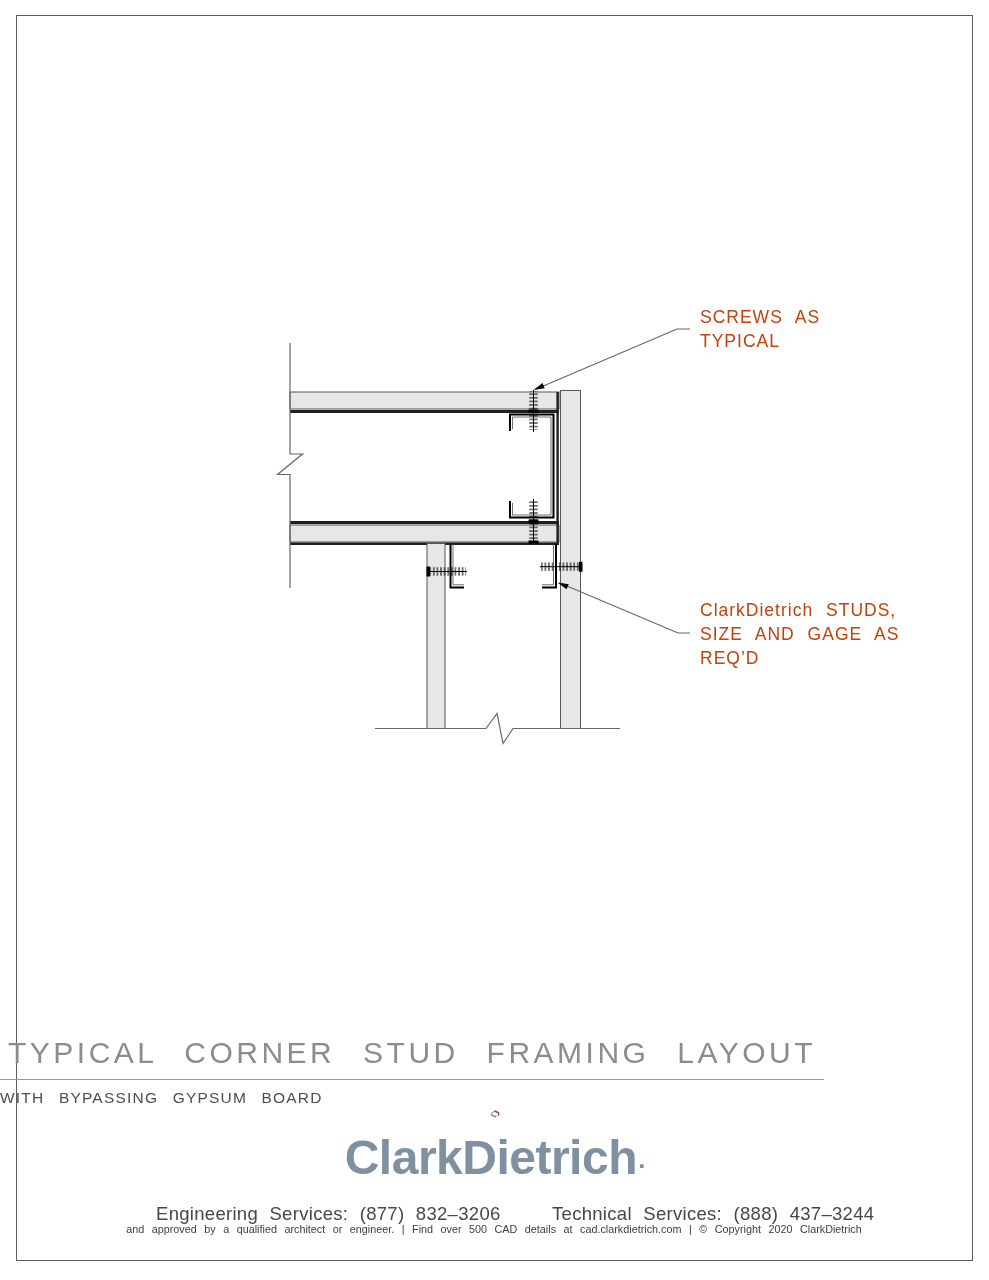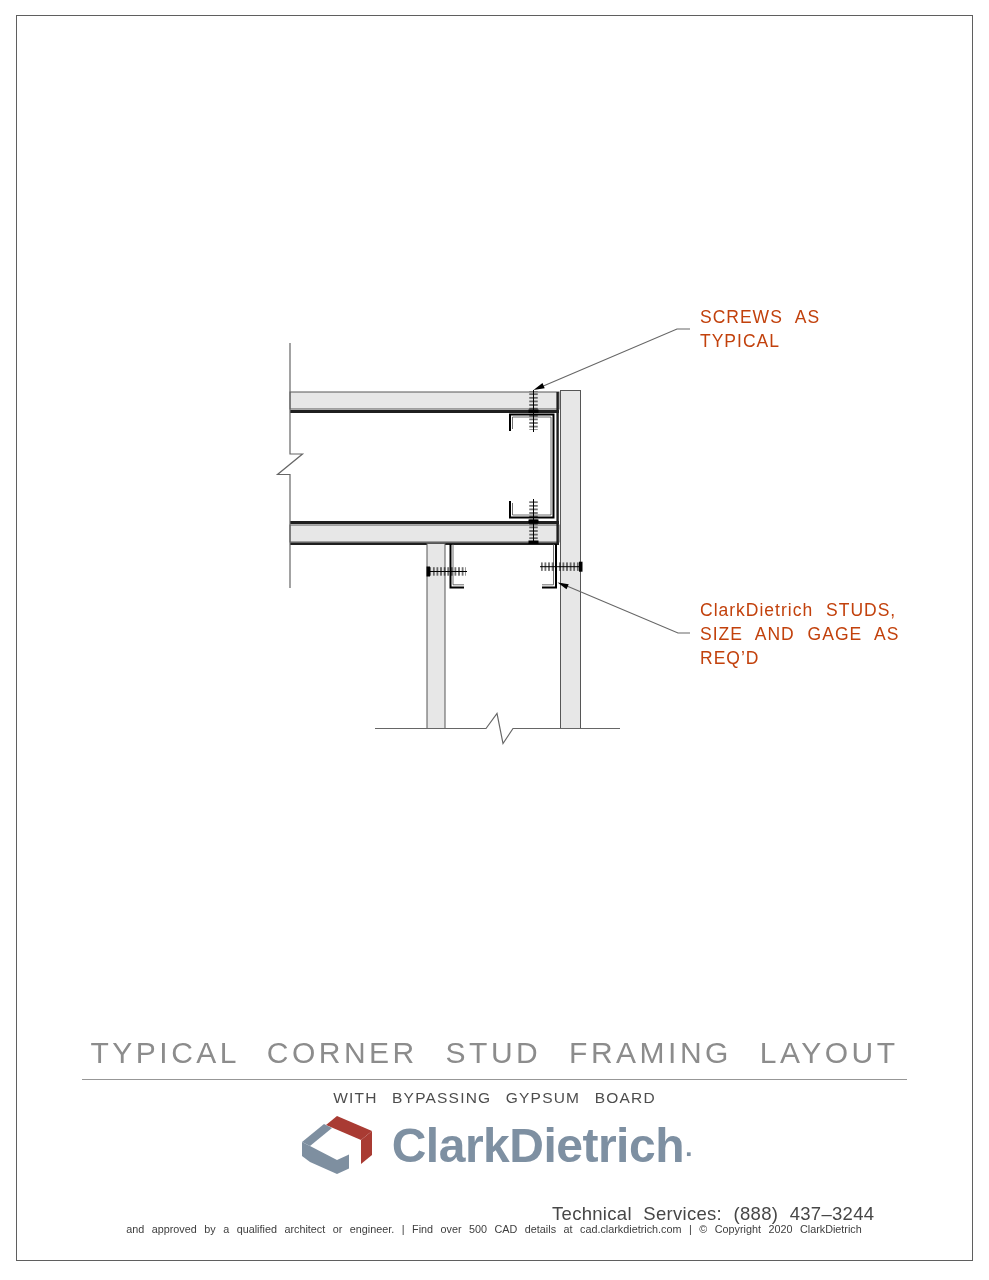--- a/index.html
+++ b/index.html
@@ -11,32 +11,32 @@
     position:absolute;left:16px;top:15px;width:957px;height:1246px;
     border:1px solid #5f5f5f;box-sizing:border-box;
   }
   svg.linework{position:absolute;left:0;top:0;}
   .cad-note{
     position:absolute;color:#c2410c;font-size:17.5px;line-height:23.5px;
     letter-spacing:1px;word-spacing:7px;white-space:nowrap;
   }
   .note-screws{left:700px;top:306px;}
   .note-studs{left:700px;top:598px;line-height:24px;}
-  .title-block{position:absolute;left:0;top:1036px;width:989px;text-align:center;}
+  .title-block{position:absolute;left:0;top:1036px;width:989px;text-align:left;}
   .title-text{
     display:inline-block;color:#8c8c8c;font-size:30px;font-weight:400;
     letter-spacing:3.5px;word-spacing:16px;white-space:nowrap;
     border-bottom:1.5px solid #979797;padding:0 8px 9px 8px;
   }
   .subtitle-text{
     margin-top:9px;color:#4d4d4d;font-size:15.5px;letter-spacing:1.2px;word-spacing:9px;
   }
   .logo-row{
     position:absolute;left:0;top:1110px;width:989px;height:72px;
-    display:flex;align-items:center;justify-content:center;gap:16px;
+    display:flex;align-items:center;justify-content:center;gap:16px;flex-direction:column;
   }
   .logo-text{
     color:#7e90a2;font-size:48px;font-weight:bold;letter-spacing:-0.5px;line-height:1;
   }
   .logo-tm{
     color:#7e90a2;font-size:15px;display:inline-block;transform:translateY(-3px);
     margin-left:2px;
   }
   .services-row{position:absolute;left:0;top:1203px;width:989px;height:22px;}
   .service{
@@ -149,20 +149,24 @@
     <polygon points="4,29 4,43 12,49 12,33" fill="#7e8fa0"></polygon>
     <polygon points="12,33 39,47 39,61 12,49" fill="#7e8fa0"></polygon>
     <polygon points="39,47 51,41.5 51,55.5 39,61" fill="#7e8fa0"></polygon>
   </svg>
   <div>
     <span class="logo-text">ClarkDietrich</span><span class="logo-tm">▪</span>
   </div>
 </div>
 
 <div class="services-row">
+  <span class="service service-eng">
+    <span>Engineering Services:</span>
+    <span>(877) 832–3206</span>
+  </span>
   <span class="service service-tech">
     <span>Technical Services:</span>
     <span>(888) 437–3244</span>
   </span>
 </div>
 
 <div class="disclaimer">
   <div>and approved by a qualified architect or engineer. | Find over 500 CAD details at cad.clarkdietrich.com | © Copyright 2020 ClarkDietrich</div>
 </div>
 

